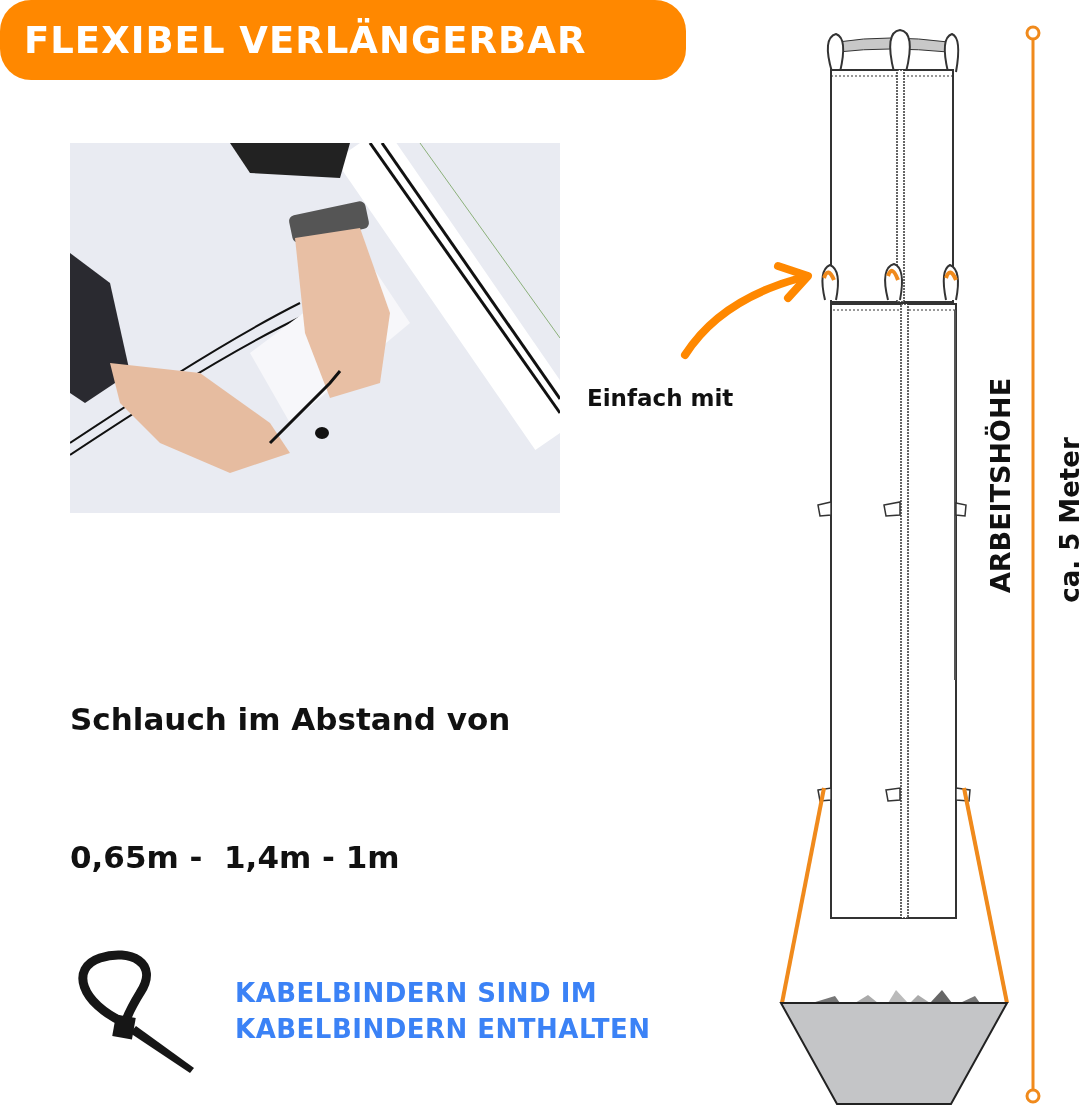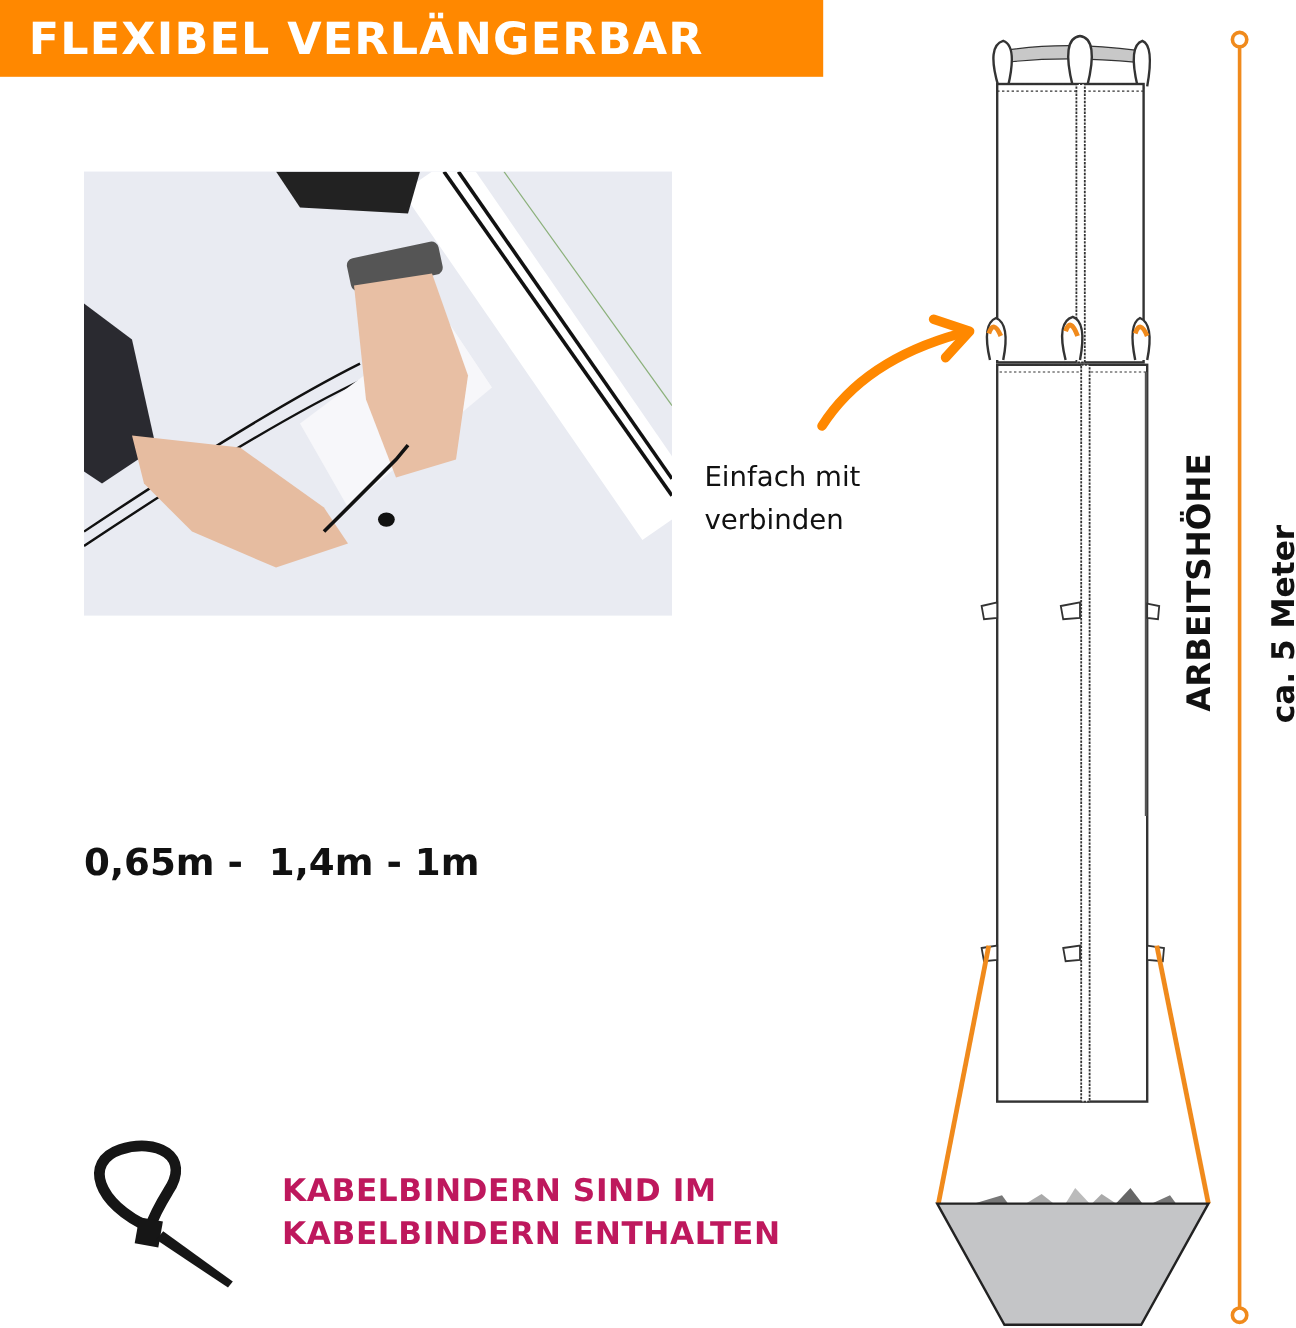--- a/index.html
+++ b/index.html
@@ -1,22 +1,22 @@
 <!DOCTYPE html>
 <html><head>
 <meta charset="utf-8">
 <style>
   html,body{margin:0;padding:0;background:#ffffff;}
   body{width:1080px;height:1107px;position:relative;overflow:hidden;font-family:"DejaVu Sans","Liberation Sans",sans-serif;color:#111;}
-  .banner{position:absolute;left:0;top:0;width:686px;height:64px;background:#ff8800;display:flex;align-items:center;}
+  .banner{position:absolute;left:0;top:0;width:686px;height:80px;background:#ff8800;display:flex;align-items:center;border-radius:31px;}
   .banner-text{color:#fff;font-weight:bold;font-size:37px;letter-spacing:1px;margin-left:24px;font-family:"DejaVu Sans",sans-serif;}
   .photo{position:absolute;left:70px;top:143px;width:490px;height:370px;background:#eceef4;overflow:hidden;}
-  .caption{position:absolute;left:587px;top:380px;font-weight:normal;font-size:23px;line-height:36px;color:#111;}
+  .caption{position:absolute;left:587px;top:380px;font-weight:bold;font-size:23px;line-height:36px;color:#111;}
   .main-text{position:absolute;left:70px;top:604px;font-weight:bold;font-size:31px;line-height:46px;color:#111;white-space:pre;}
-  .note{position:absolute;left:235px;top:975px;font-weight:bold;font-size:26px;line-height:36px;letter-spacing:0.5px;color:#be185d;}
+  .note{position:absolute;left:235px;top:975px;font-weight:bold;font-size:26px;line-height:36px;letter-spacing:0.5px;color:#3b82f6;}
   .vlabel{position:absolute;font-weight:bold;color:#111;white-space:nowrap;transform:rotate(-90deg);transform-origin:center center;}
   .v1{font-size:27px;left:870px;top:470px;width:260px;text-align:center;}
   .v2{font-size:26px;left:940px;top:505px;width:260px;text-align:center;}
   svg{position:absolute;left:0;top:0;}
   .tie{position:absolute;left:70px;top:948px;}
 </style>
 </head>
 <body>
 
 <div class="banner">
@@ -43,24 +43,24 @@
     <path d="M225 95 L290 85 L320 170 L310 240 L260 255 L235 190 Z" fill="#e8bfa4"></path>
     <path d="M40 220 L130 230 L200 280 L220 310 L160 330 L90 300 L50 260 Z" fill="#e6bca0"></path>
 
     <path d="M200 300 L260 240 L270 228" stroke="#111" stroke-width="3" fill="none"></path>
     <ellipse cx="252" cy="290" rx="7" ry="6" fill="#111"></ellipse>
   </svg>
 </div>
 
 <div class="caption">
   <div>Einfach mit</div>
-  <div>verbinden</div>
 </div>
 
 <div class="main-text">
+  <div>Schlauch im Abstand von</div>
   <div>0,65m -  1,4m - 1m</div>
   
   
   
 </div>
 
 <svg class="tie" width="140" height="130" viewBox="0 0 140 130">
   <path d="M55 75 C10 55 0 20 30 10 C60 0 90 15 70 45 C62 58 58 66 55 75" stroke="#161616" stroke-width="9" fill="none"></path>
   <rect x="44" y="68" width="20" height="22" fill="#161616" transform="rotate(10 54 79)"></rect>
   <path d="M60 85 L120 125 L124 120 L66 78 Z" fill="#161616"></path>

